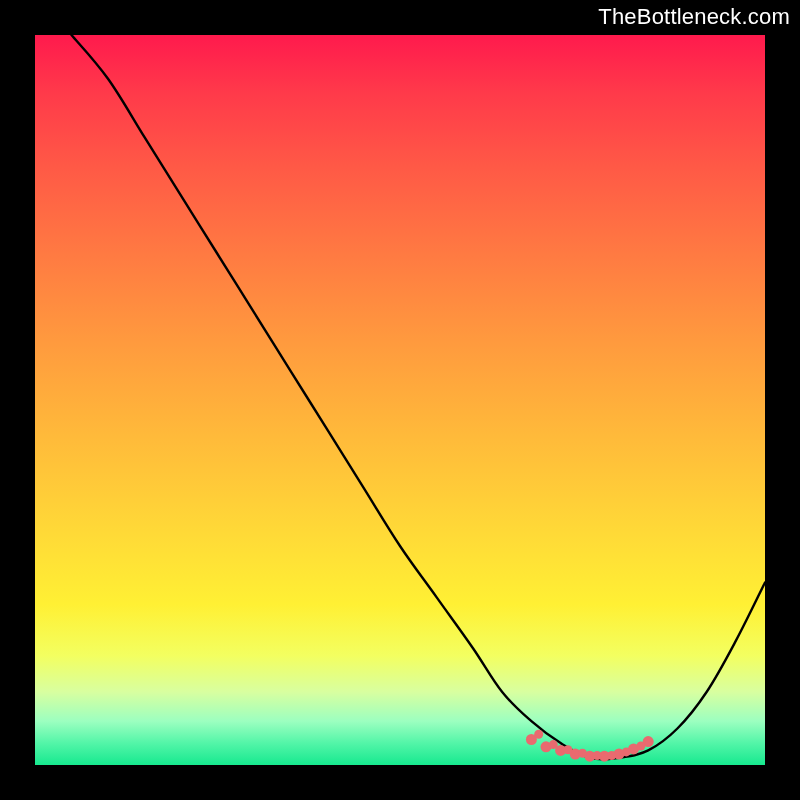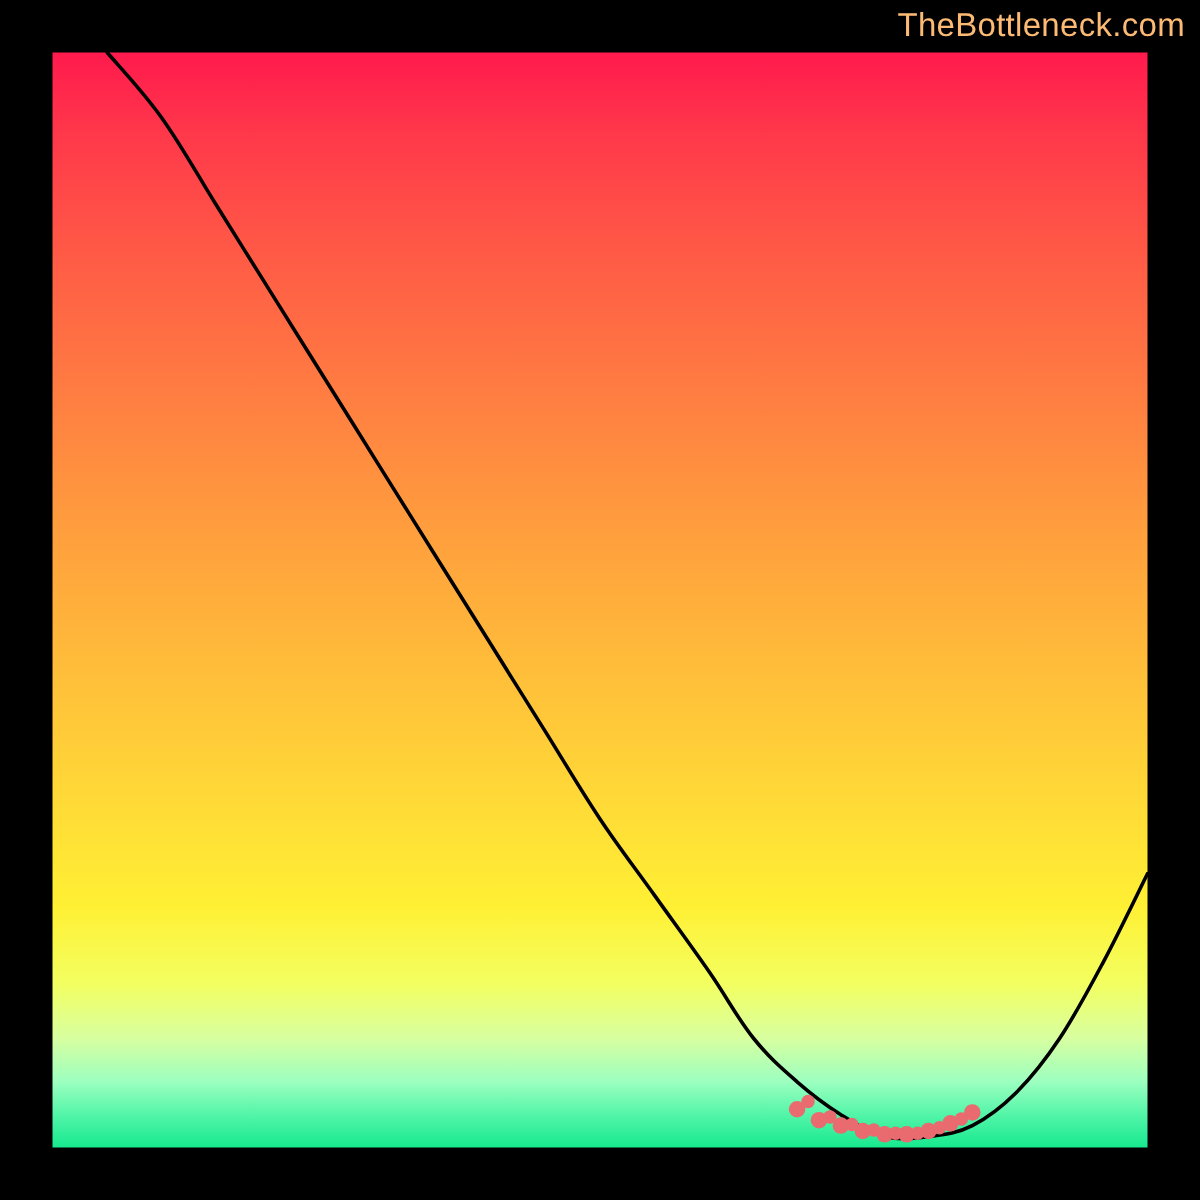--- a/index.html
+++ b/index.html
@@ -16,21 +16,21 @@
     left: 0;
     top: 0;
     width: 800px;
     height: 800px;
     background: #000;
   }
   .watermark {
     position: absolute;
     top: 4px;
     right: 10px;
-    color: #fdba74;
+    color: #ffffff;
     font-size: 22px;
     letter-spacing: 0.2px;
     font-weight: 400;
   }
   .plot {
     position: absolute;
     left: 35px;
     top: 35px;
     width: 730px;
     height: 730px;

